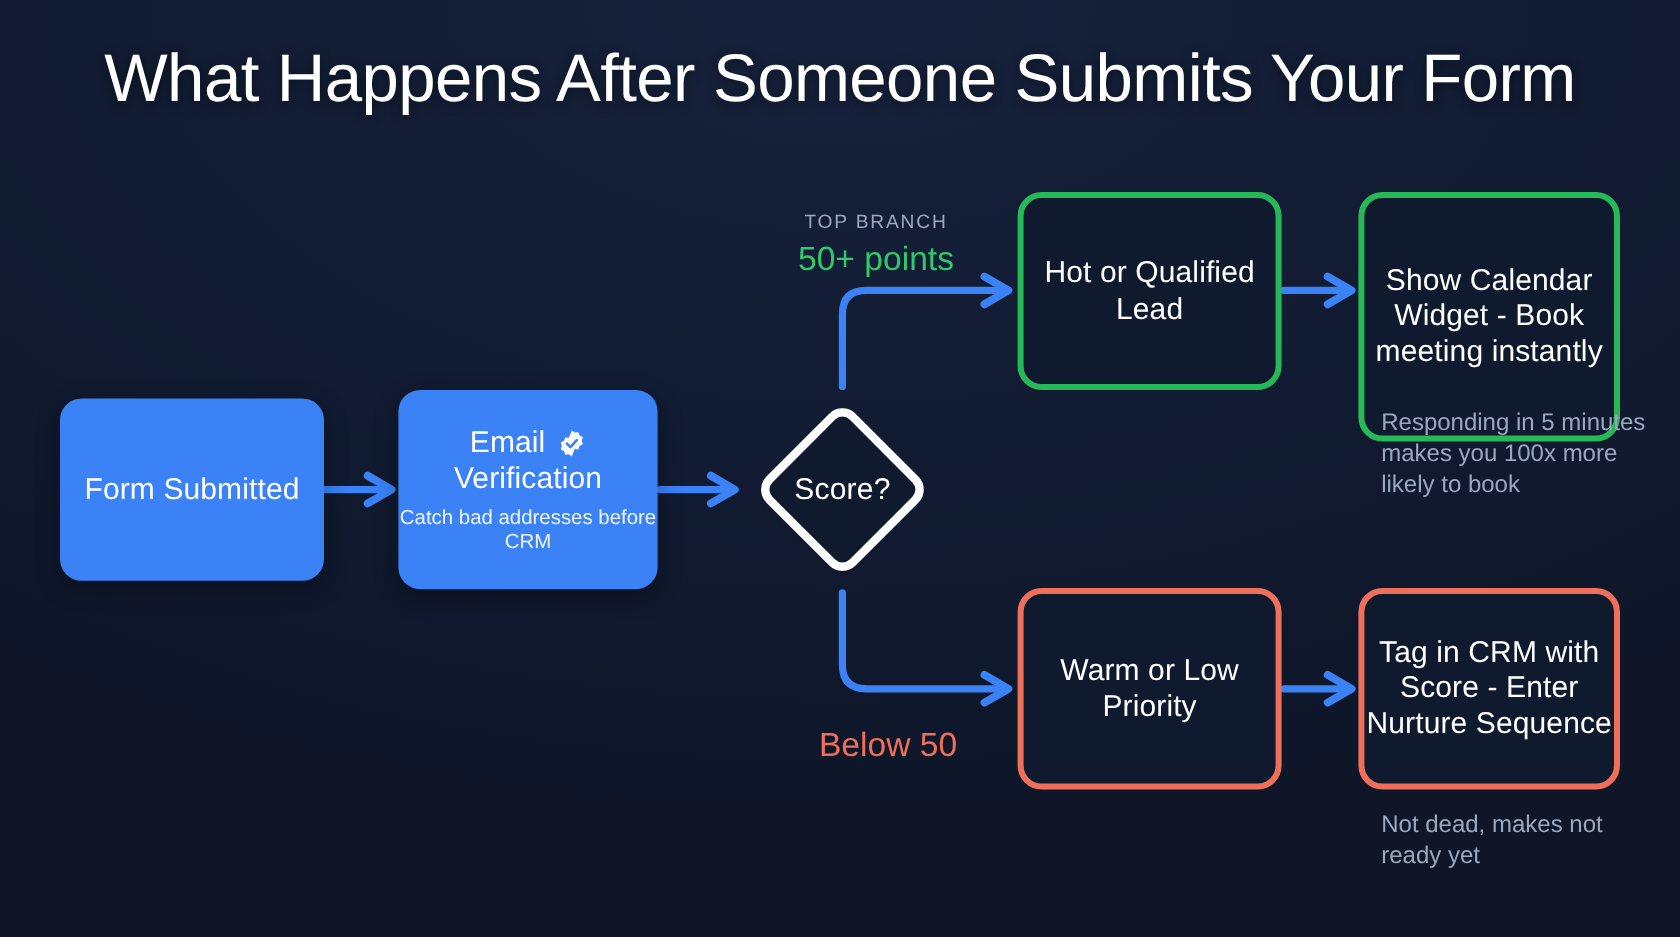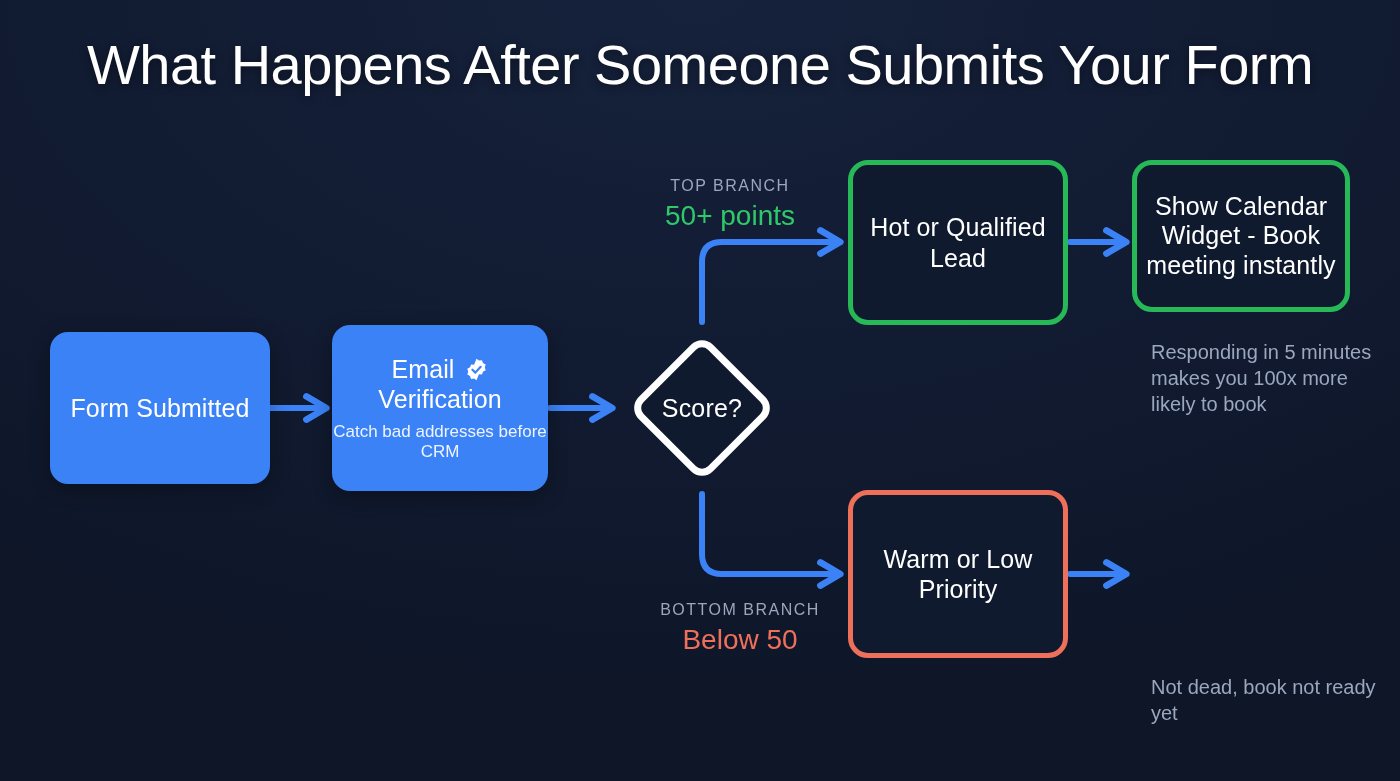--- a/index.html
+++ b/index.html
@@ -86,21 +86,21 @@
   .node.outline-red {
     background: #101a2e;
     border: 5px solid #ef705a;
     border-radius: 20px;
   }
 
   
   #node-form       { left: 50px;   top: 332px; width: 220px; height: 152px; }
   #node-email      { left: 332px;  top: 325px; width: 216px; height: 166px; }
   #node-hot        { left: 848px;  top: 160px; width: 220px; height: 165px; }
-  #node-calendar   { left: 1132px; top: 160px; width: 218px; height: 152px; }
+  #node-calendar   { left: 1132px; top: 160px; width: 218px; height: 208px; }
   #node-warm       { left: 848px;  top: 490px; width: 220px; height: 168px; }
   #node-tag        { left: 1132px; top: 490px; width: 218px; height: 168px; }
 
   #node-calendar .main, #node-tag .main { font-size: 25px; line-height: 1.18; }
 
   
   .badge-row {
     display: flex;
     align-items: center;
     justify-content: center;
@@ -236,27 +236,29 @@
   </div>
 
   <div class="node outline-green" id="node-calendar">
     <div class="main">Show Calendar Widget - Book meeting instantly</div>
   </div>
 
   <div class="node outline-red" id="node-warm">
     <div class="main">Warm or Low Priority</div>
   </div>
 
+  <div class="node outline-red" id="node-tag">
+    <div class="main">Tag in CRM with Score - Enter Nurture Sequence</div>
+  </div>
 
   <div class="branch-label" id="label-top">
     <div class="kicker">TOP BRANCH</div>
     <div class="value">50+ points</div>
   </div>
 
   <div class="branch-label" id="label-bottom">
-    <div class="kicker">BOTTOM BRANCH</div>
     <div class="value">Below 50</div>
   </div>
 
   <div class="caption" id="caption-top">Responding in 5 minutes makes you 100x more likely to book</div>
-  <div class="caption" id="caption-bottom">Not dead, book not ready yet</div>
+  <div class="caption" id="caption-bottom">Not dead, makes not ready yet</div>
 
 </div>
 
 </body></html>

